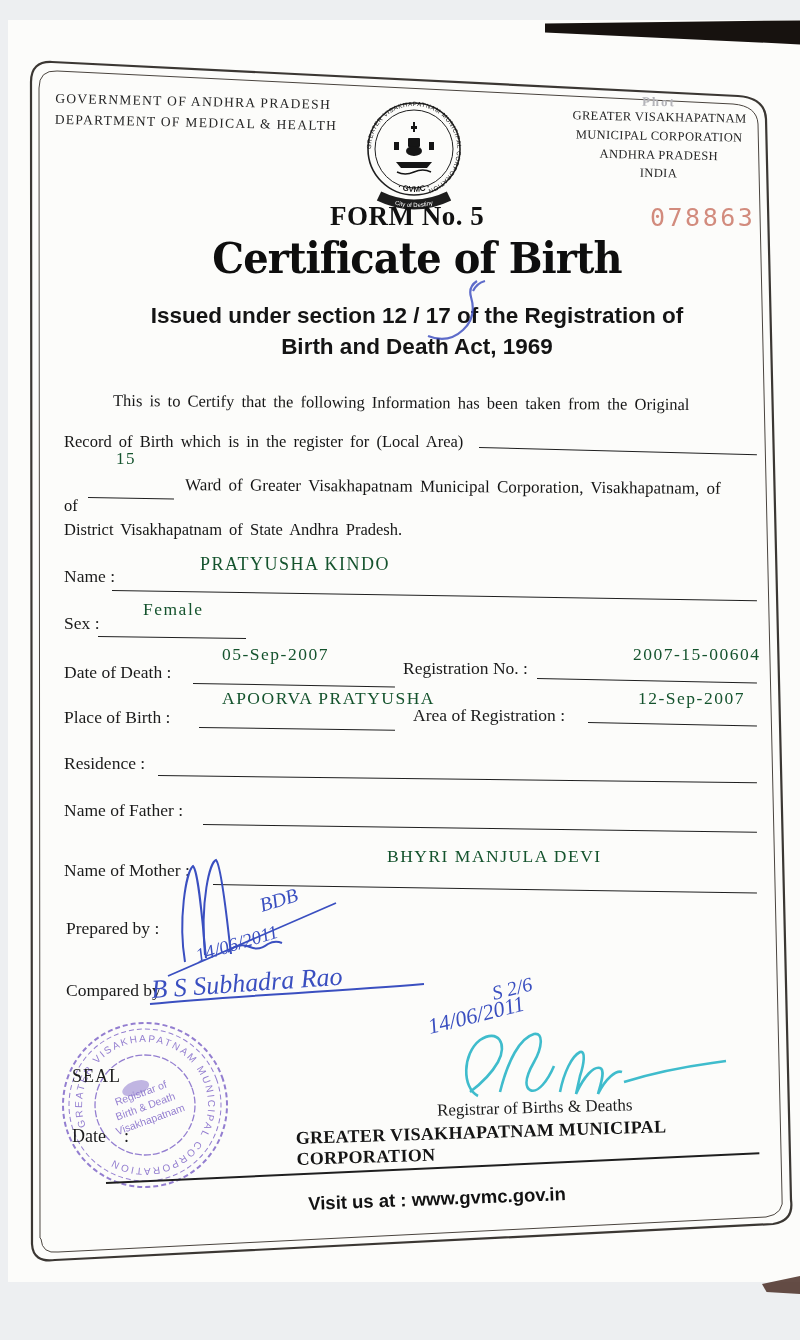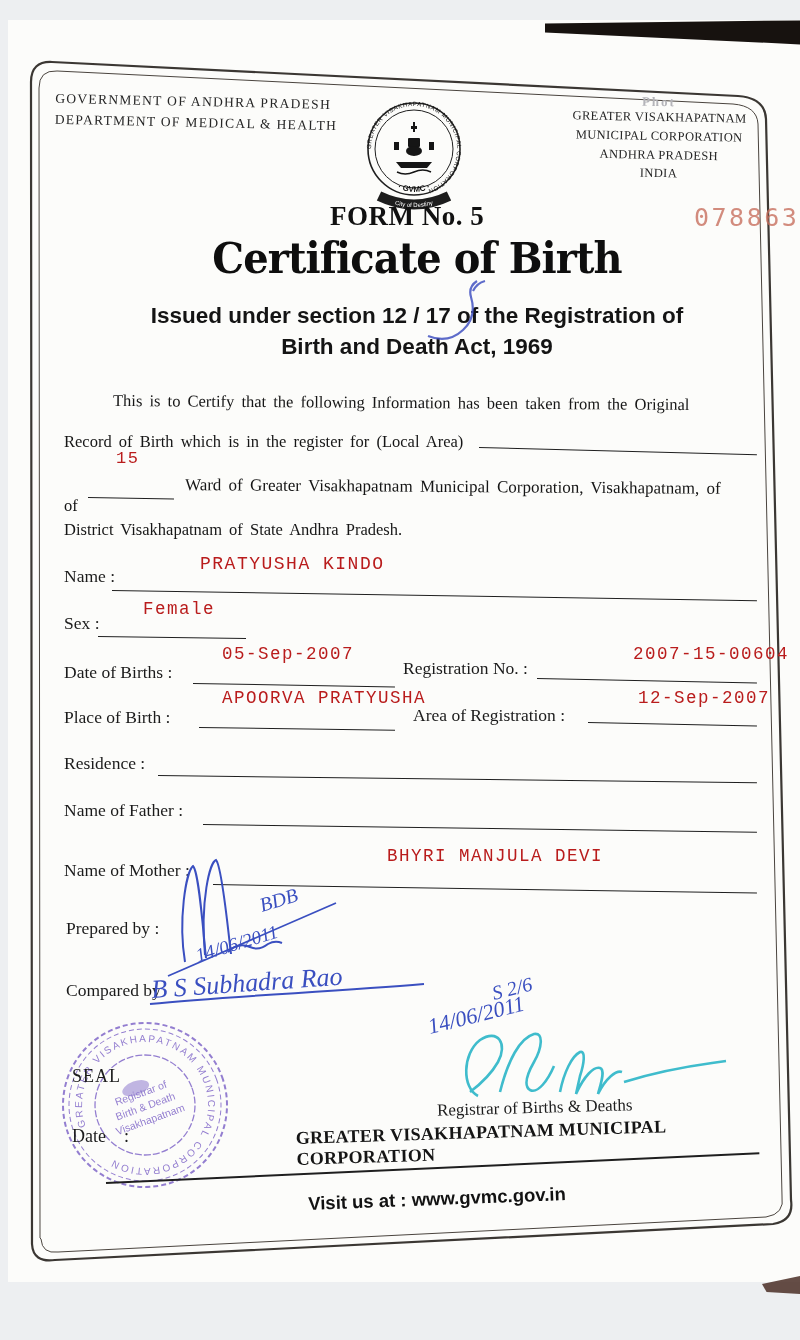--- a/index.html
+++ b/index.html
@@ -14,29 +14,29 @@
   .tear{position:absolute;left:762px;top:1276px;width:38px;height:20px;background:#4a2e26;opacity:.85;
     clip-path:polygon(0 40%,100% 0,100% 90%,12% 80%);}
   .frame{position:absolute;left:0;top:0;pointer-events:none;}
   .hdrL{position:absolute;left:55px;top:92px;width:290px;font-size:13.5px;letter-spacing:1.3px;
     color:#262626;line-height:1.55;transform:rotate(1.3deg);}
   .hdrR{position:absolute;left:553px;top:108px;width:212px;text-align:center;font-size:12.5px;
     color:#262626;line-height:1.5;letter-spacing:.4px;transform:rotate(1.1deg);}
   .phot{position:absolute;left:642px;top:94px;font-size:13px;color:#b4b4b9;letter-spacing:2px;transform:rotate(1deg);font-weight:bold;}
   .formno{position:absolute;left:330px;top:201px;font-size:27px;font-weight:bold;letter-spacing:.5px;color:#111;}
   .serial{position:absolute;left:650px;top:203px;font-family:"DejaVu Sans Mono",monospace;
-    font-size:25px;letter-spacing:2.5px;color:#c8705f;opacity:.8;margin-left:44px;}
+    font-size:25px;letter-spacing:2.5px;color:#c8705f;opacity:.8;}
   .title{position:absolute;left:37px;top:233px;width:760px;text-align:center;
     font-family:"DejaVu Serif",serif;font-weight:bold;font-size:43px;color:#0e0e0e;
     transform:scaleX(.93);letter-spacing:-1px;}
   .sub{position:absolute;left:37px;width:760px;text-align:center;
     font-family:"Liberation Sans",sans-serif;font-weight:bold;font-size:22.5px;color:#141414;}
   .para{position:absolute;font-size:16.5px;color:#161616;word-spacing:3px;}
   .lbl{position:absolute;font-size:17.5px;color:#1b1b1b;white-space:pre;}
-  .val{position:absolute;color:#b91c1c;letter-spacing:1.5px;font-size:17.5px;white-space:nowrap;font-family:Liberation Mono, monospace;}
+  .val{position:absolute;color:#14532d;letter-spacing:1.5px;font-size:17.5px;white-space:nowrap;}
   .ul{position:absolute;height:0;border-bottom:1.6px solid #1f1f1f;transform-origin:left center;}
   .regline1{position:absolute;left:437px;top:1098px;font-size:17px;color:#1d1d1d;transform:rotate(-1.6deg);}
   .regline2{position:absolute;left:296px;top:1120px;font-size:18px;font-weight:bold;letter-spacing:.3px;
     color:#151515;transform:rotate(-1.8deg);}
   .footer{position:absolute;left:77px;top:1188px;width:720px;text-align:center;
     font-family:"Liberation Sans",sans-serif;font-weight:bold;font-size:18.5px;color:#121212;
     transform:rotate(-2.2deg);}
   .sealLbl{position:absolute;left:72px;top:1066px;font-size:18px;color:#1c1c1c;letter-spacing:1px;}
   .dateLbl{position:absolute;left:72px;top:1126px;font-size:18px;color:#1c1c1c;white-space:pre;}
   .ink{position:absolute;left:0;top:0;pointer-events:none;}
@@ -118,21 +118,21 @@
   <div class="para" style="left:64px;top:520px">District Visakhapatnam of State Andhra Pradesh.</div>
 
   <div class="lbl" style="left:64px;top:566px">Name :</div>
   <div class="ul" style="left:112px;top:590px;width:645px;transform:rotate(.9deg)"></div>
   <div class="val" style="left:200px;top:554px;font-size:18px">PRATYUSHA KINDO</div>
 
   <div class="lbl" style="left:64px;top:613px">Sex :</div>
   <div class="ul" style="left:98px;top:636px;width:148px;transform:rotate(.8deg)"></div>
   <div class="val" style="left:143px;top:599px">Female</div>
 
-  <div class="lbl" style="left:64px;top:662px">Date of Births :</div>
+  <div class="lbl" style="left:64px;top:662px">Date of Death :</div>
   <div class="ul" style="left:193px;top:683px;width:202px;transform:rotate(1deg)"></div>
   <div class="val" style="left:222px;top:644px">05-Sep-2007</div>
   <div class="lbl" style="left:403px;top:658px">Registration No. :</div>
   <div class="ul" style="left:537px;top:678px;width:220px;transform:rotate(1.2deg)"></div>
   <div class="val" style="left:633px;top:644px">2007-15-00604</div>
 
   <div class="lbl" style="left:64px;top:707px">Place of Birth :</div>
   <div class="ul" style="left:199px;top:727px;width:196px;transform:rotate(.8deg)"></div>
   <div class="val" style="left:222px;top:688px">APOORVA PRATYUSHA</div>
   <div class="lbl" style="left:413px;top:705px">Area of Registration :</div>

